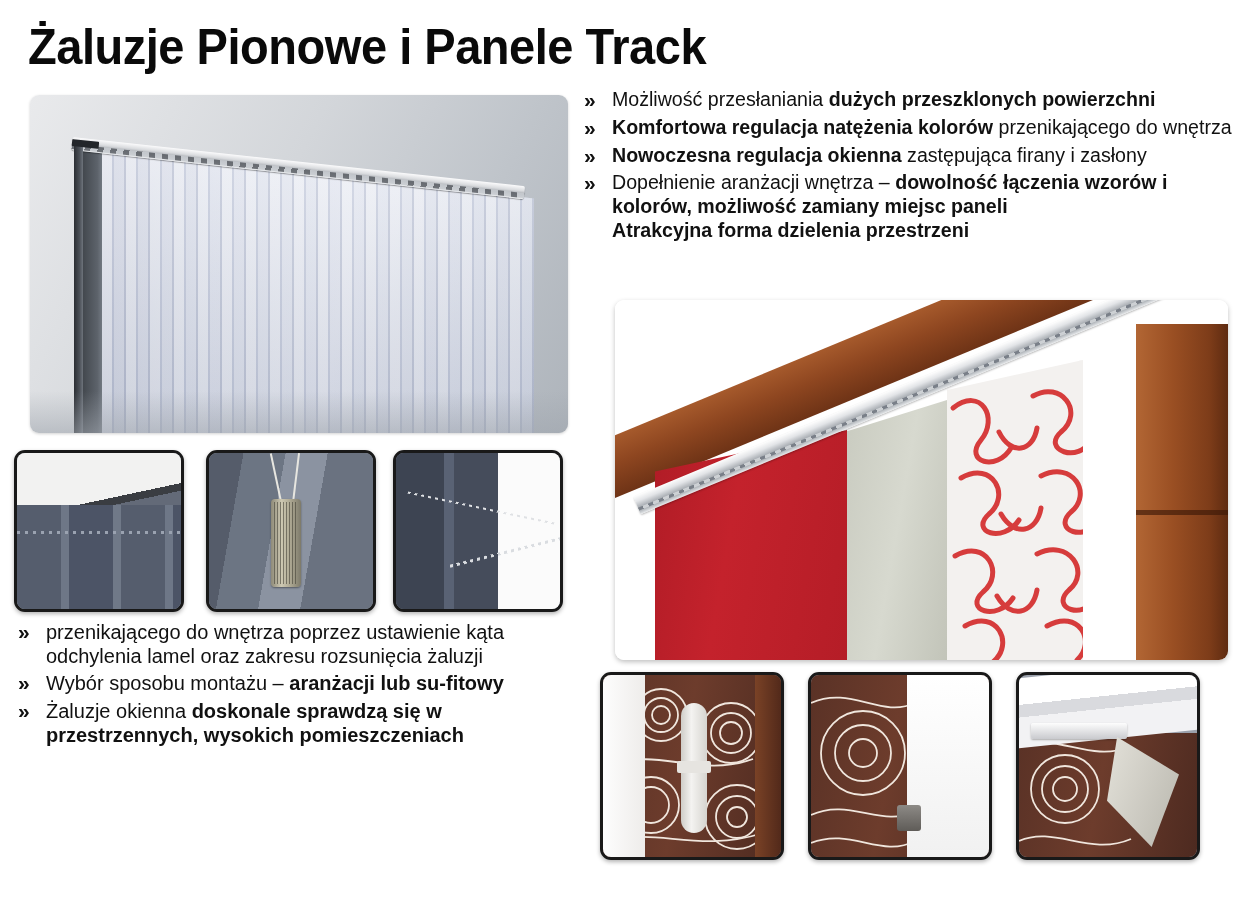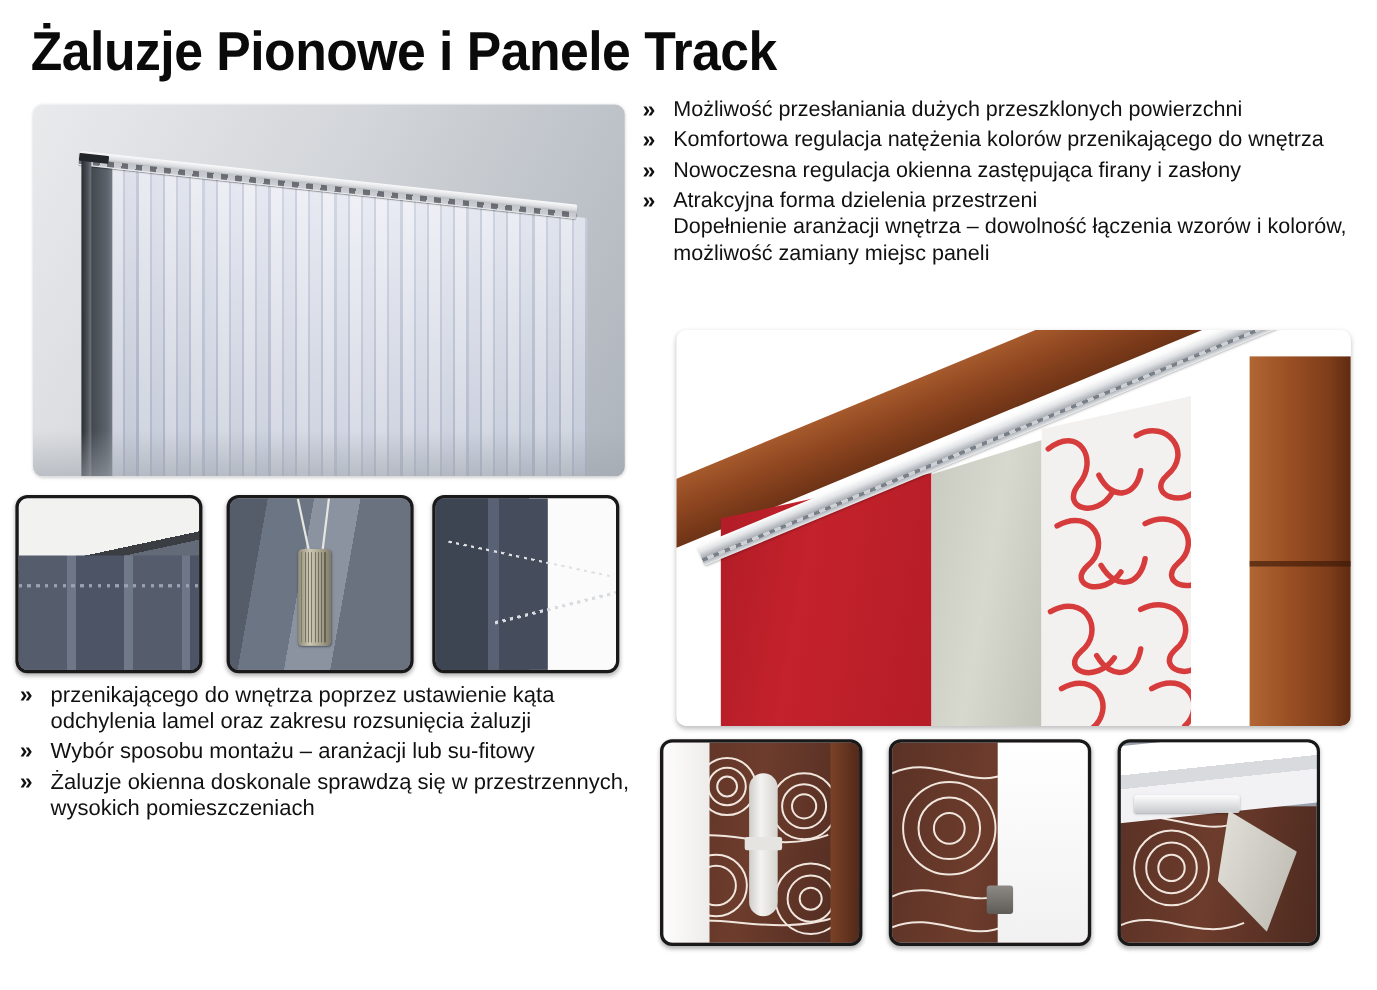--- a/index.html
+++ b/index.html
@@ -42,21 +42,21 @@
     color: #111;
     width: 28px;
     letter-spacing: -2px;
   }
   .btext {
     flex: 1 1 auto;
     font-size: 19.5px;
     line-height: 1.22;
     color: #111;
   }
-  .btext b { font-weight: normal; }
+  .btext b { font-weight: bold; }
 
   #list-right { left: 584px; top: 88px; width: 648px; }
   #list-right .btext { font-size: 19.6px; }
 
   #list-left { left: 18px; top: 620px; width: 560px; }
   #list-left .btext { font-size: 20px; line-height: 1.2; }
 
   .sub-line { display: block; }
 
   
@@ -358,22 +358,22 @@
     </div>
     <div class="bullet-row">
       <span class="chev">»</span>
       <span class="btext">
         <span class="sub-line"><b>Nowoczesna regulacja okienna</b><span> zastępująca firany i zasłony</span></span>
       </span>
     </div>
     <div class="bullet-row">
       <span class="chev">»</span>
       <span class="btext">
+        <span class="sub-line"><span>Dopełnienie aranżacji wnętrza – </span><b>dowolność łączenia wzorów i kolorów, możliwość zamiany miejsc paneli</b></span>
         <span class="sub-line"><b>Atrakcyjna forma dzielenia przestrzeni</b></span>
-        <span class="sub-line"><span>Dopełnienie aranżacji wnętrza – </span><b>dowolność łączenia wzorów i kolorów, możliwość zamiany miejsc paneli</b></span>
       </span>
     </div>
   </div>
 
 <div class="thumb" id="thumb-track-hangers">
   <div class="inner"></div>
 </div>
 
 <div class="thumb" id="thumb-weight-clip">
   <div class="inner">

